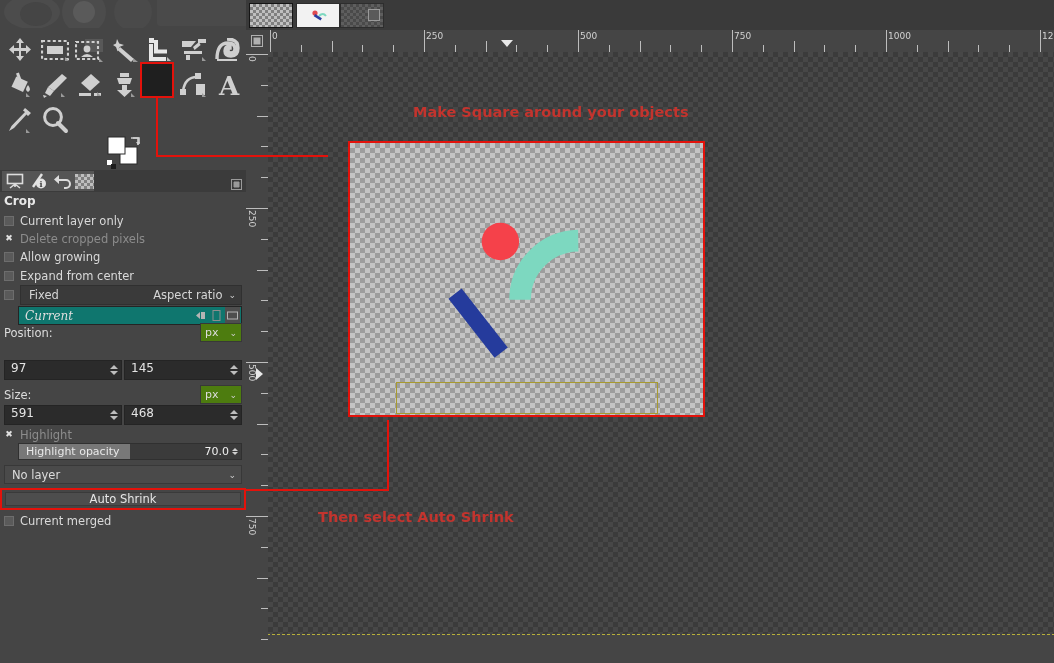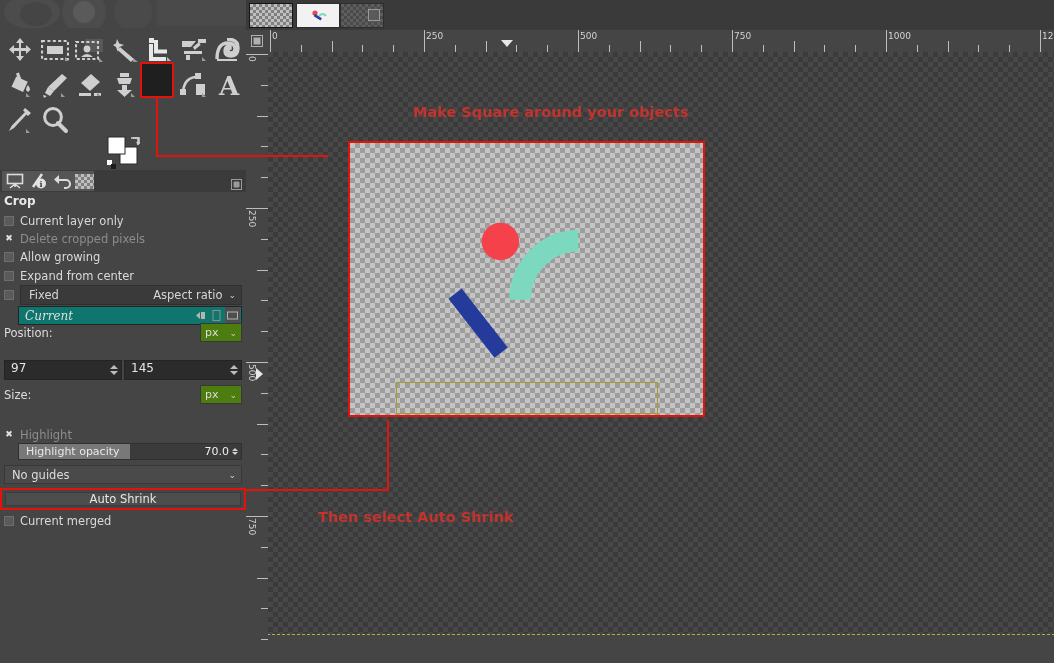--- a/index.html
+++ b/index.html
@@ -508,38 +508,54 @@
       </div>
 
       <div class="lbl-row" style="top:194px">
         <span class="lab">Size:</span>
         <span class="unit">
           <span class="u">px</span>
           <span class="chev">⌄</span>
         </span>
       </div>
 
+      <div class="spin-pair" style="top:213px">
+        <span class="spin">
+          <span class="v">591</span>
+          <span class="arrows">
+              <i class="up"></i>
+              <i class="dn"></i>
+            </span>
+        </span>
+        <span class="spin">
+          <span class="v">468</span>
+          <span class="arrows">
+              <i class="up"></i>
+              <i class="dn"></i>
+            </span>
+        </span>
+      </div>
 
       <div class="chk-row" style="top:234px">
         <span class="chk on">✖</span>
         <span class="chk-lbl dim">Highlight</span>
       </div>
 
       <div id="hl-op">
         <span id="hl-fill"></span>
         <span class="t">Highlight opacity</span>
         <span class="n">70.0</span>
         <span class="sa">
             <i class="up"></i>
             <i class="dn"></i>
           </span>
       </div>
 
       <div id="guides-row">
-        <span class="t">No guides</span>
+        <span class="t">No layer</span>
         <span class="chev">⌄</span>
       </div>
 
       <div id="autoshrink-wrap">
         <div id="autoshrink">
           <span class="t">Auto Shrink</span>
         </div>
       </div>
 
       <div class="chk-row" style="top:320px">

